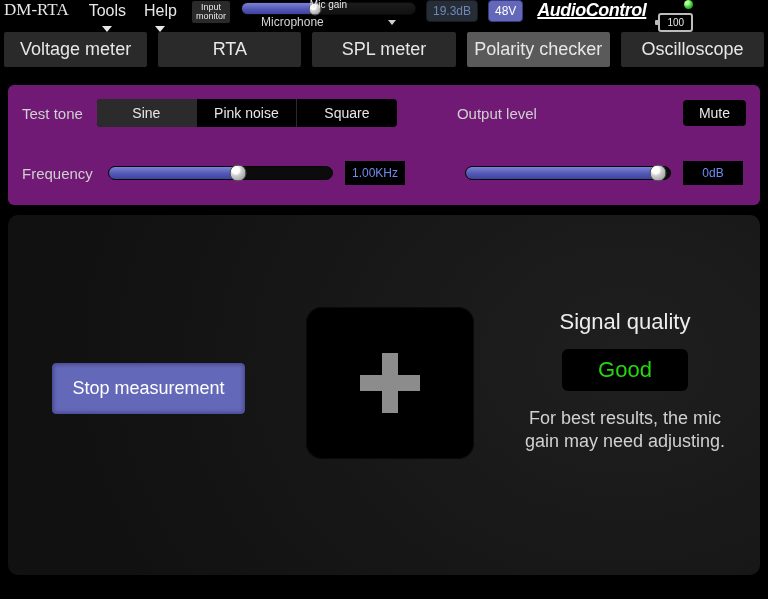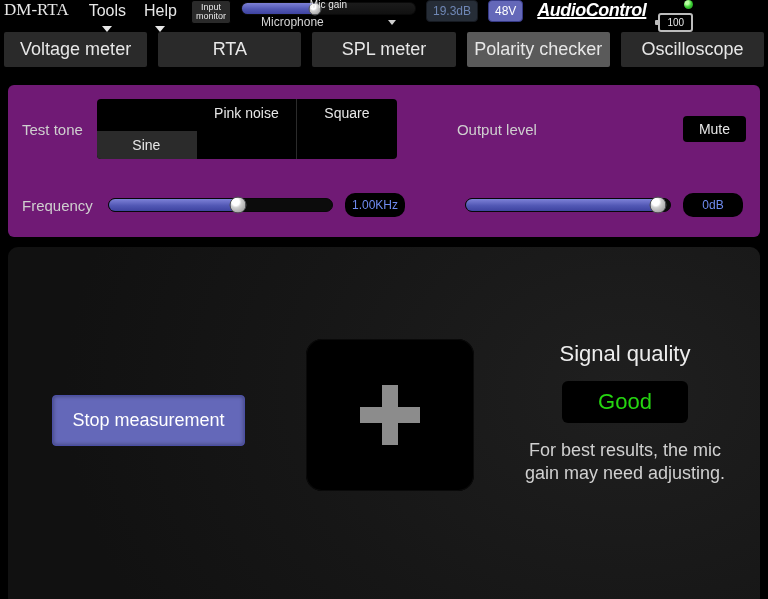--- a/index.html
+++ b/index.html
@@ -200,21 +200,21 @@
   .pill {
     width: 100px;
     text-align: center;
     padding: 6px 0;
     font-size: 14px;
     color: var(--text-0);
     border-right: 1px solid #2b2b2b;
     cursor: pointer;
   }
   .pill:last-child { border-right: none; }
-  .pill.sel { background: #2b2b2b; margin-top: 32px; }
+  .pill.sel { background: #2b2b2b; }
 
   .mute-btn {
     margin-left: auto;
     background: var(--bg-0);
     border-radius: 4px;
     padding: 5px 16px;
     font-size: 14px;
     cursor: pointer;
   }
 
@@ -241,21 +241,21 @@
   .slider .thumb {
     position: absolute;
     top: 50%; transform: translate(-50%, -50%);
     width: 17px; height: 17px; border-radius: 50%;
     background: radial-gradient(circle at 35% 30%, #fff 0 25%, #d0d0d0 40%, #8a8a8a 100%);
     border: 1px solid #4d4f52;
   }
 
   .freq-readout, .db-readout {
     background: var(--bg-0);
-    border-radius: 10px;
+    border-radius: 0;
     padding: 5px 6px;
     min-width: 60px;
     text-align: center;
     color: var(--blue-text);
     font-size: 12px;
   }
 
   
   .result-panel {
     margin: 8px 8px 8px 8px;

